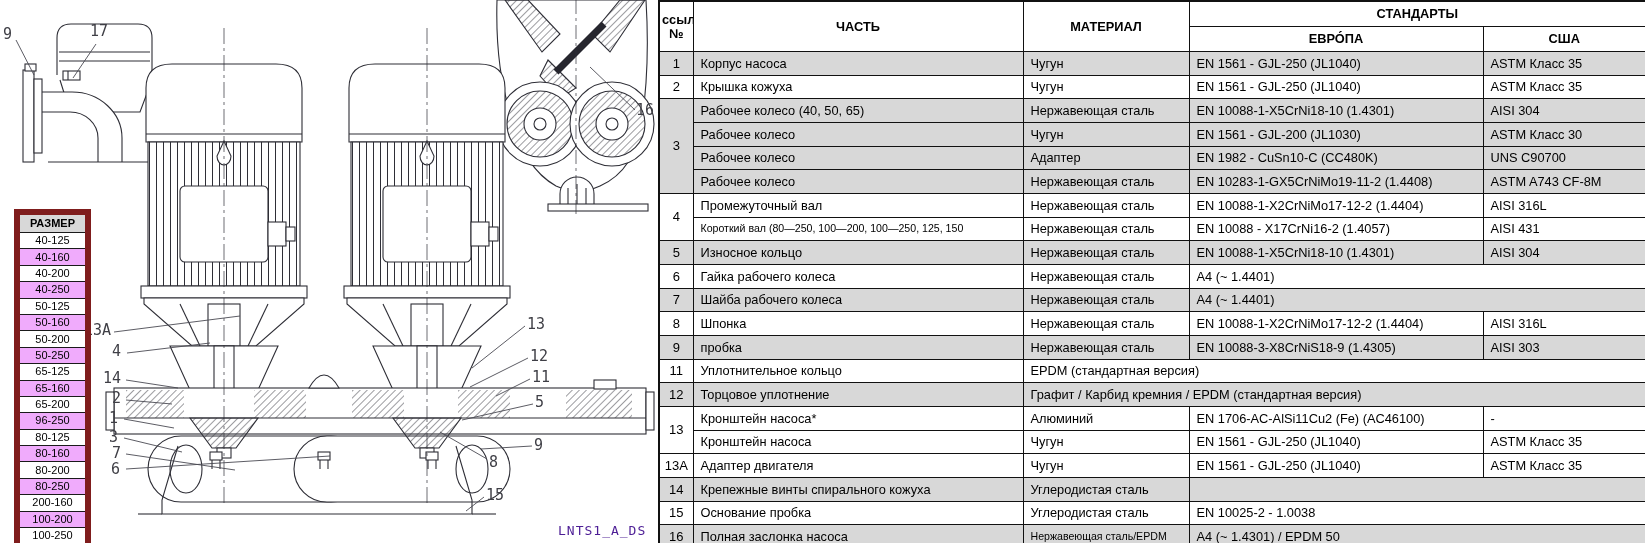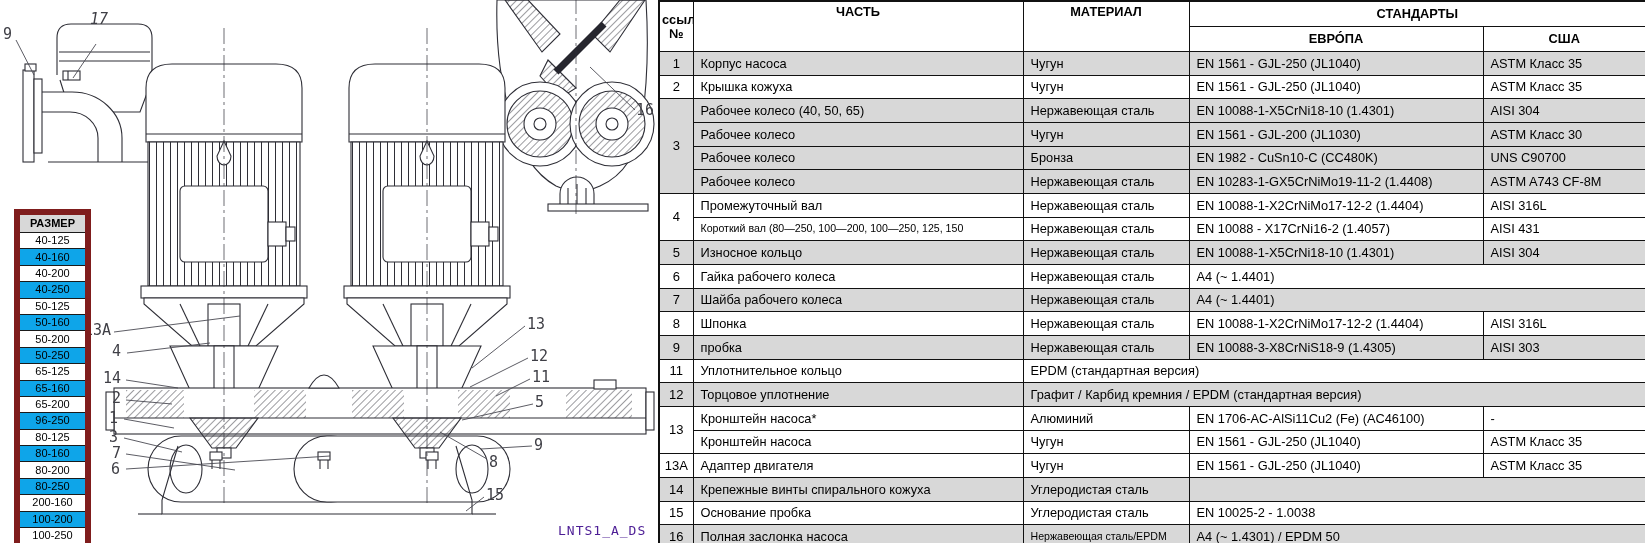--- a/index.html
+++ b/index.html
@@ -12,29 +12,29 @@
   .callout{position:absolute;font-family:"DejaVu Sans Mono",monospace;font-size:15px;
            color:#3f3f46;line-height:1;white-space:nowrap;}
   .doc-code{position:absolute;left:558px;top:523px;font-family:"DejaVu Sans Mono",monospace;
             font-size:13px;color:#4c1d95;letter-spacing:1px;}
   
   .size-table{position:absolute;left:14px;top:209px;border-collapse:collapse;
               table-layout:fixed;width:77px;}
   .size-table th,.size-table td{border:1px solid #1a1a1a;text-align:center;padding:0;
               font-size:11px;height:15.4px;line-height:1;background:#fff;}
   .size-table th{font-weight:bold;font-size:11px;height:17px;background:#d8d8d8;}
-  .size-table tr.alt td{background:#0ea5e9;}
+  .size-table tr.alt td{background:#f0abfc;}
   .size-table{border:6px solid #7f1d1d;}
   
   .parts-wrap{position:absolute;left:658px;top:0;width:987px;height:543px;}
   table.parts{border-collapse:collapse;table-layout:fixed;width:987px;border:2px solid #111;}
   .parts th,.parts td{border:1px solid #111;overflow:hidden;white-space:nowrap;
         font-size:12.8px;line-height:1.05;padding:0 0 0 7px;height:22.68px;vertical-align:middle;}
   .parts thead th{font-weight:bold;text-align:center;padding:2px 2px;background:#fff;height:20px;}
-  .parts thead th.vtop{vertical-align:top;padding-top:3px;}
+  .parts thead th.vtop{vertical-align:top;padding-top:18px;}
   .parts td.ref{text-align:center;padding:0;font-size:13px;}
   .parts tr.shade td{background:#d8d8d8;}
   .parts td.small{font-size:10.6px;margin-top:24px;}
 </style>
 </head>
 <body>
 
 <div class="page">
 
   <div class="drawing-area">
@@ -198,21 +198,21 @@
         <line x1="528" y1="358" x2="470" y2="387" stroke="#4a4a52" stroke-width="0.9"></line>
         <line x1="530" y1="379" x2="496" y2="396" stroke="#4a4a52" stroke-width="0.9"></line>
         <line x1="533" y1="404" x2="462" y2="420" stroke="#4a4a52" stroke-width="0.9"></line>
         <line x1="532" y1="446" x2="481" y2="449" stroke="#4a4a52" stroke-width="0.9"></line>
         <line x1="487" y1="459" x2="440" y2="432" stroke="#4a4a52" stroke-width="0.9"></line>
         <line x1="484" y1="497" x2="466" y2="511" stroke="#4a4a52" stroke-width="0.9"></line>
       </svg>
 
     <div id="callouts">
         <div class="callout" style="left: 3px; top: 27px;">9</div>
-        <div class="callout" style="left: 90px; top: 12px; font-style: italic;">17</div>
+        <div class="callout" style="left: 90px; top: 24px;">17</div>
         <div class="callout" style="left: 636px; top: 103px;">16</div>
         <div class="callout" style="left: 84px; top: 323px;">13A</div>
         <div class="callout" style="left: 112px; top: 344px;">4</div>
         <div class="callout" style="left: 103px; top: 371px;">14</div>
         <div class="callout" style="left: 112px; top: 391px;">2</div>
         <div class="callout" style="left: 109px; top: 411px;">1</div>
         <div class="callout" style="left: 109px; top: 430px;">3</div>
         <div class="callout" style="left: 112px; top: 446px;">7</div>
         <div class="callout" style="left: 111px; top: 462px;">6</div>
         <div class="callout" style="left: 527px; top: 317px;">13</div>
@@ -341,21 +341,21 @@
             <td class="usa">AISI 304</td>
           </tr>
           <tr class="shade">
             <td class="part">Рабочее колесо</td>
             <td class="mat">Чугун</td>
             <td class="eu">EN 1561 - GJL-200 (JL1030)</td>
             <td class="usa">ASTM Класс 30</td>
           </tr>
           <tr class="shade">
             <td class="part">Рабочее колесо</td>
-            <td class="mat">Бронза</td>
+            <td class="mat">Адаптер</td>
             <td class="eu">EN 1982 - CuSn10-C (CC480K)</td>
             <td class="usa">UNS C90700</td>
           </tr>
           <tr class="shade">
             <td class="part">Рабочее колесо</td>
             <td class="mat">Нержавеющая сталь</td>
             <td class="eu">EN 10283-1-GX5CrNiMo19-11-2 (1.4408)</td>
             <td class="usa">ASTM A743 CF-8M</td>
           </tr>
           <tr>

